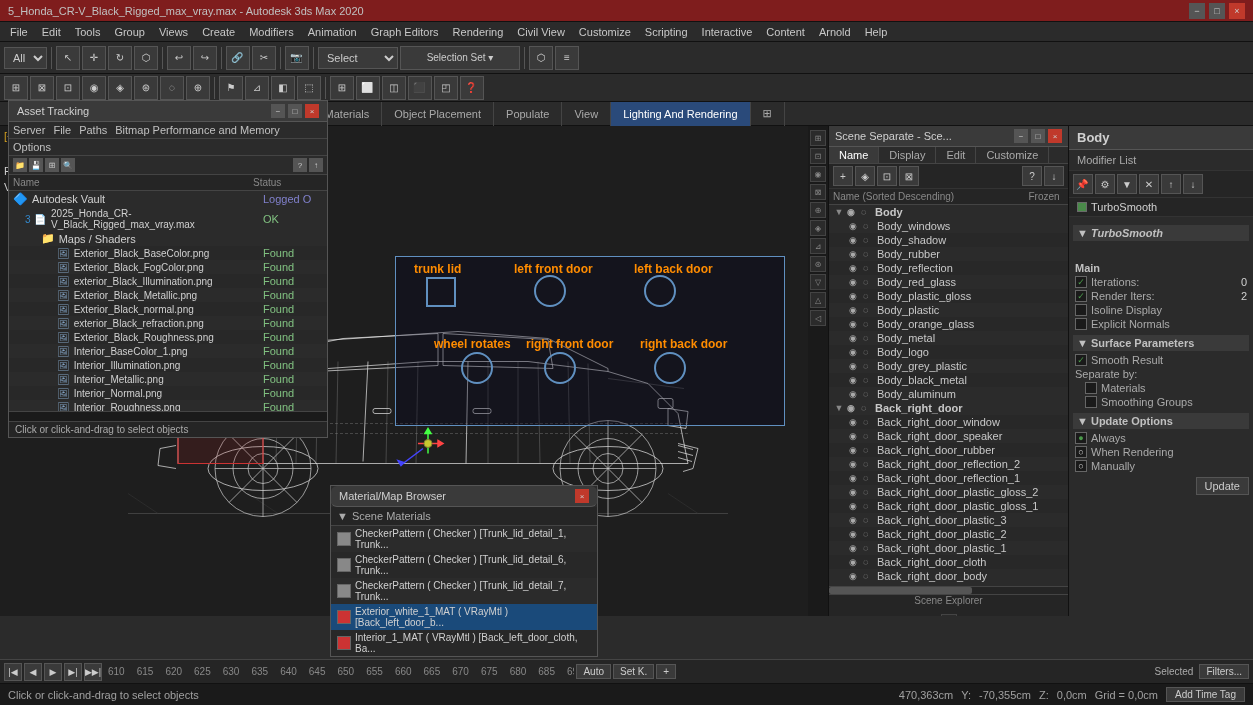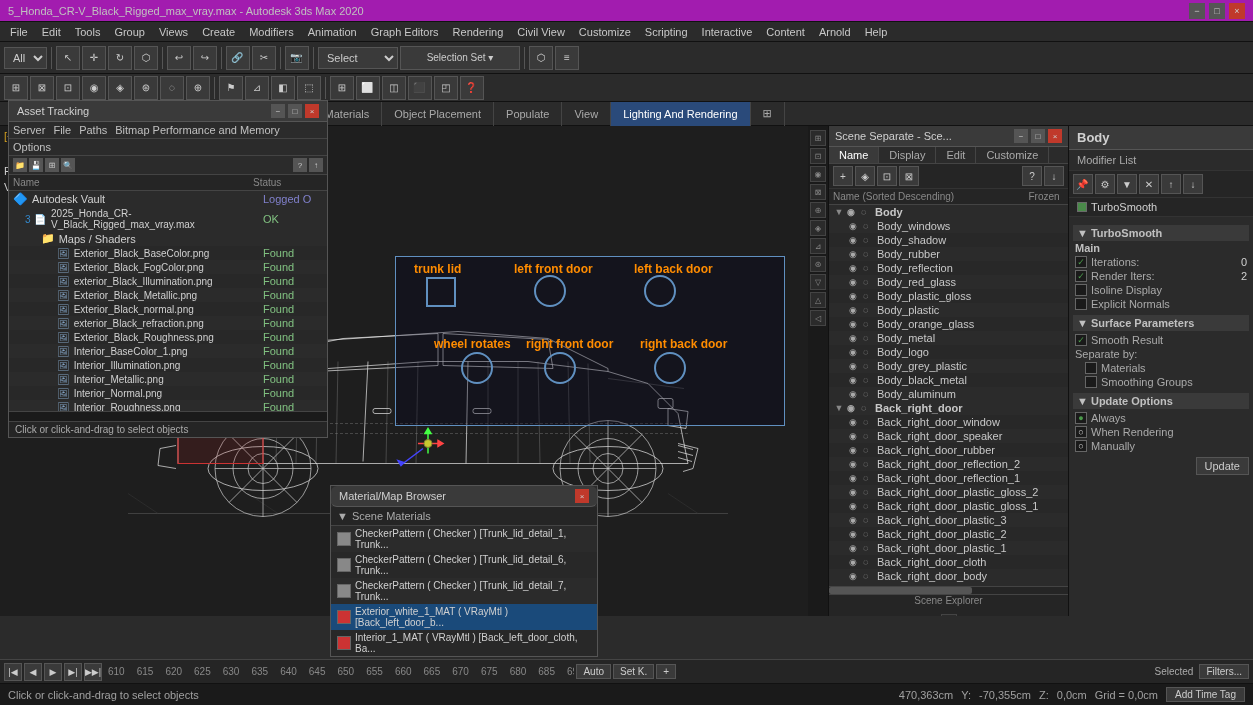--- a/index.html
+++ b/index.html
@@ -9,21 +9,21 @@
       background: #2b2b2b; 
       color: #d0d0d0; 
       width: 1253px; 
       height: 705px; 
       overflow: hidden;
       position: relative;
     }
 
     
     #title-bar {
-      background: #a21caf;
+      background: #7f1d1d;
       height: 22px;
       display: flex;
       align-items: center;
       padding: 0 8px;
       font-size: 11px;
       color: #c0c0c0;
       border-bottom: 1px solid #111;
     }
     #title-bar .title-text { flex: 1; }
     #title-bar .win-controls { display: flex; gap: 4px; }
@@ -968,21 +968,21 @@
       <button class="props-tool-btn">↓</button>
     </div>
 
     <div id="modifier-entry" style="padding:3px 8px; display:flex; align-items:center; gap:4px; background:#252525; border-bottom:1px solid #333;">
       <div class="mod-color-box"></div>
       <span>TurboSmooth</span>
     </div>
 
     <div id="props-body" style="padding:4px; flex:1; overflow-y:auto; font-size:11px;">
 
-      <div class="prop-section-header" style="background:#3a3a3a; padding:2px 4px; margin:4px 0 0 0; font-weight:bold; color:#c0c0c0; cursor:pointer;">
+      <div class="prop-section-header" style="background:#3a3a3a; padding:2px 4px; margin:4px 0 20px 0; font-weight:bold; color:#c0c0c0; cursor:pointer;font-style:italic;">
         ▼ <span>TurboSmooth</span>
       </div>
       <div class="prop-row">
         <span style="font-weight:bold; color:#c0c0c0;">Main</span>
       </div>
       <div class="prop-row">
         <div class="prop-checkbox checked">✓</div>
         <span class="prop-label">Iterations:</span>
         <span class="prop-value">0</span>
       </div>

